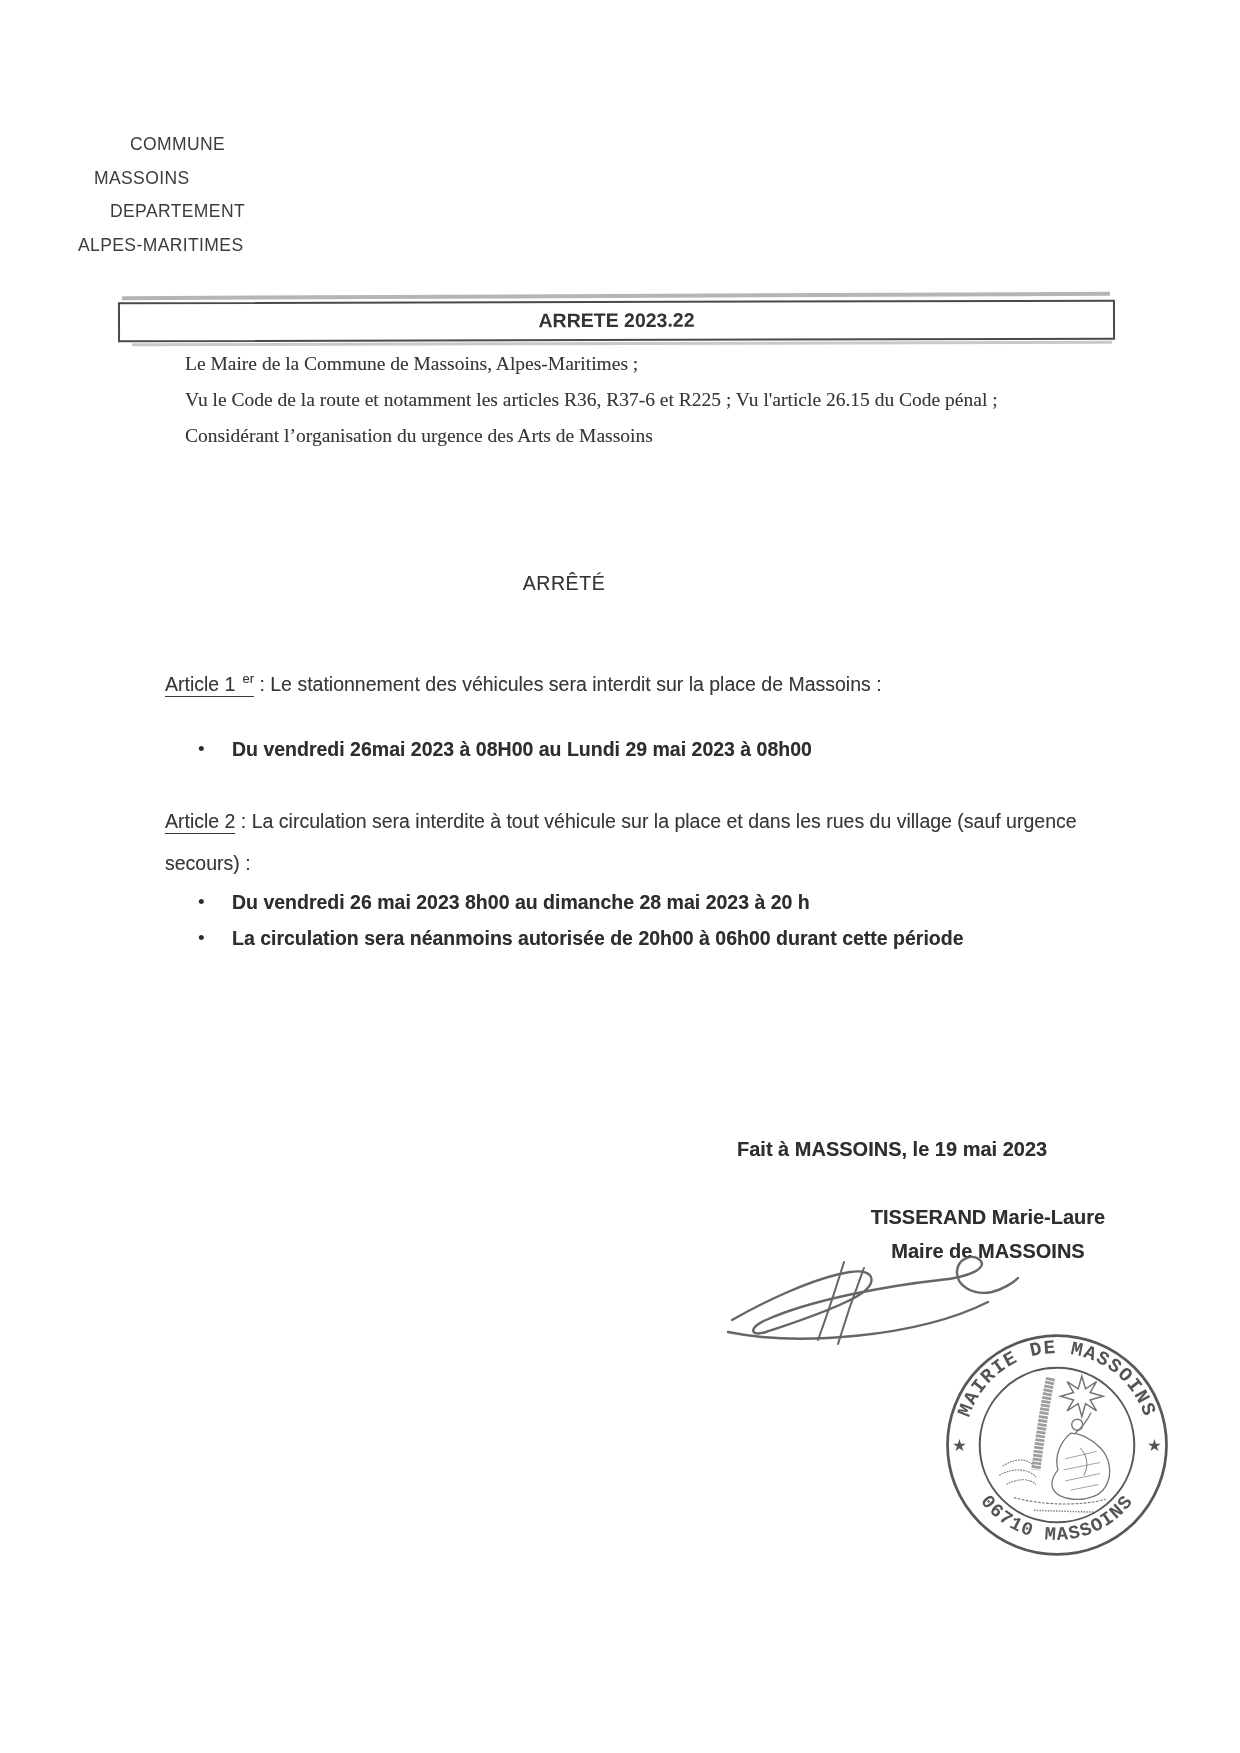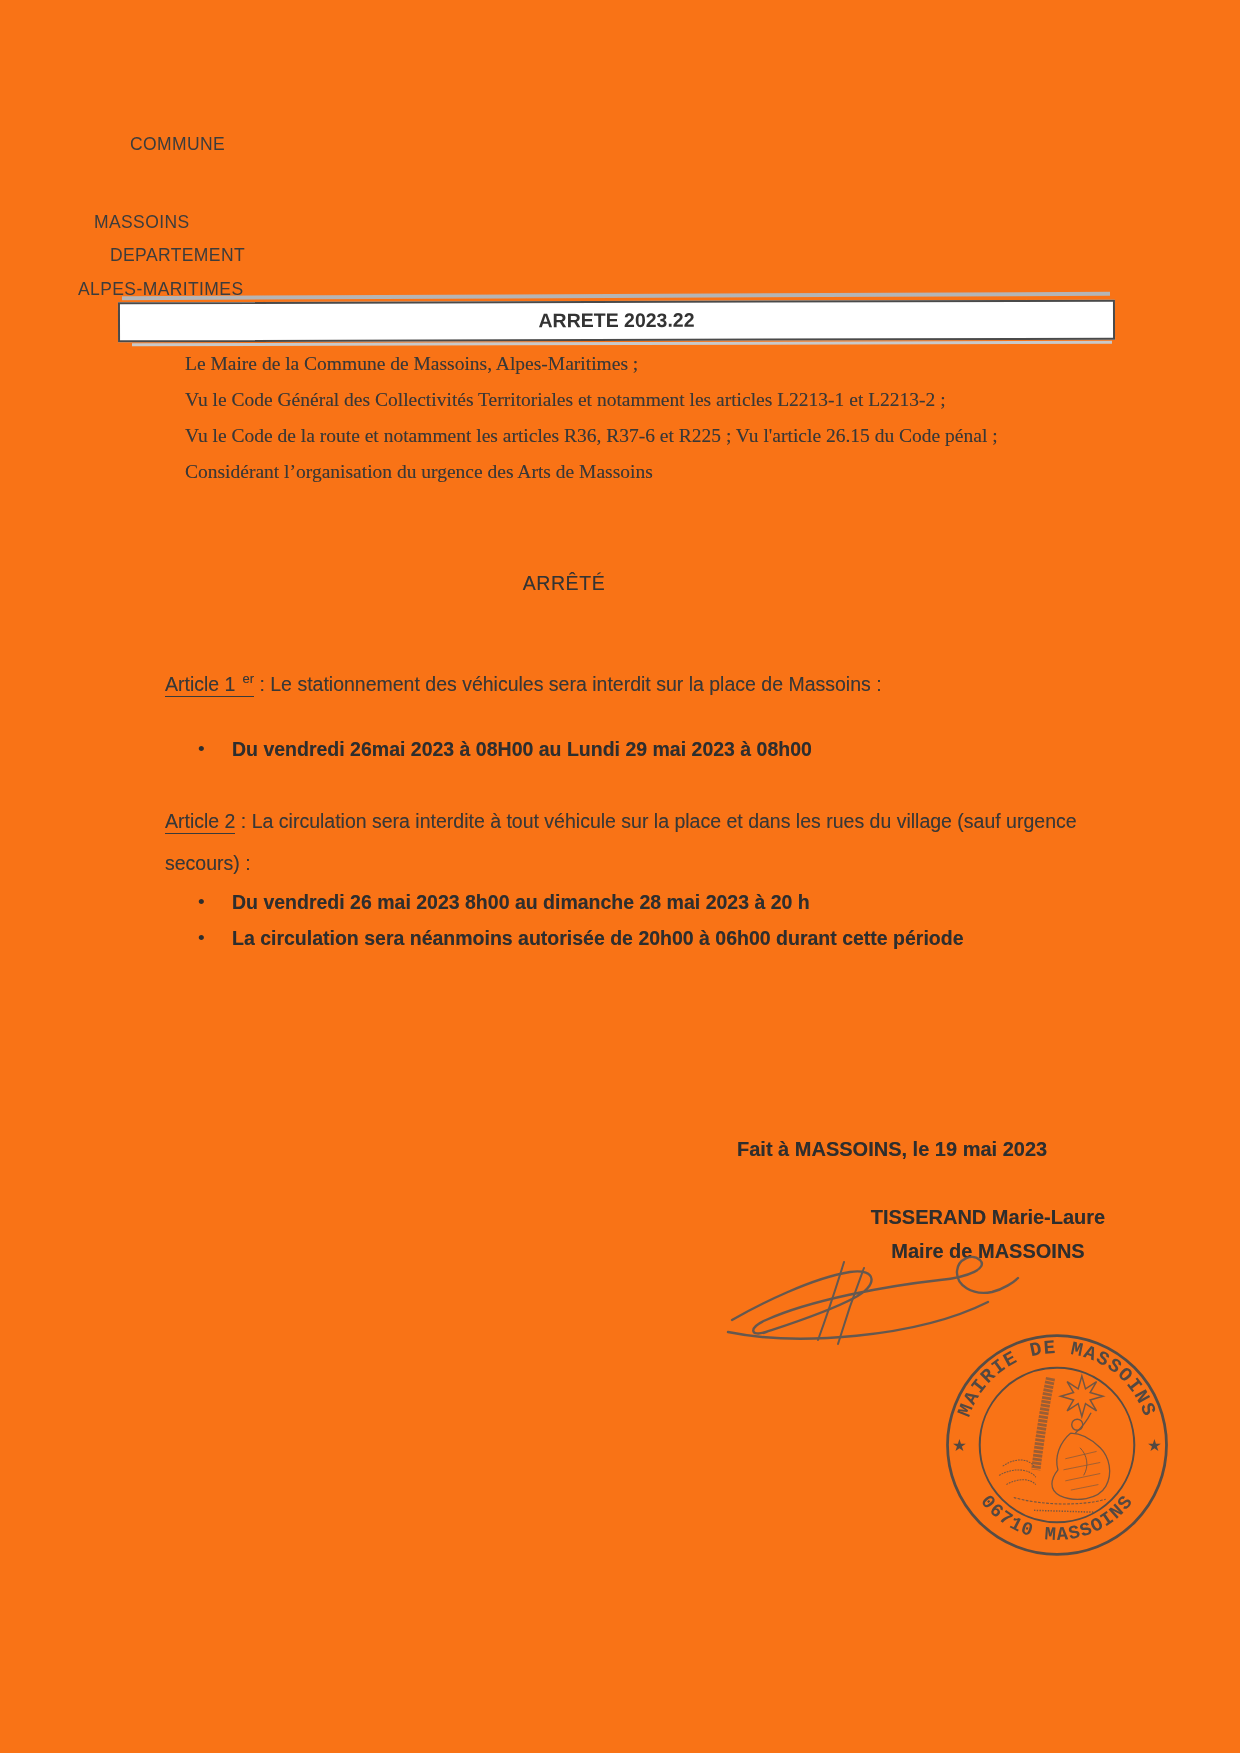--- a/index.html
+++ b/index.html
@@ -1,25 +1,25 @@
 <!DOCTYPE html>
 <html><head>
 <meta charset="utf-8">
 <style>
   html,body{margin:0;padding:0;background:#e8e8e8;}
   .page{
-    position:relative;width:1240px;height:1753px;background:#f97316;
+    position:relative;width:1240px;height:1753px;background:#ffffff;
     font-family:"Liberation Sans",sans-serif;color:#383838;overflow:hidden;
     margin:0 auto;
   }
   .abs{position:absolute;}
   
   .letterhead{left:78px;top:128px;font-size:17.5px;line-height:33.5px;letter-spacing:.4px;color:#3c3c3c;}
   .letterhead .lh-line:nth-child(1){margin-left:52px;}
-  .letterhead .lh-line:nth-child(2){margin-left:16px;margin-top:44px;}
+  .letterhead .lh-line:nth-child(2){margin-left:16px;}
   .letterhead .lh-line:nth-child(3){margin-left:32px;}
   .letterhead .lh-line:nth-child(4){margin-left:0;}
   
   .scanline{position:absolute;background:#b5b5b5;}
   .scanline.sl-top{left:122px;top:294px;width:988px;height:4px;transform:rotate(-0.25deg);}
   .scanline.sl-bot{left:132px;top:342px;width:980px;height:3px;background:#c9c9c9;transform:rotate(-0.15deg);}
   .title-box{
     left:118px;top:301px;width:993px;height:36px;border:2px solid #4a4a4a;
     text-align:center;line-height:35px;font-weight:bold;font-size:19.5px;color:#333;
     transform:rotate(-0.15deg);background:#fff;
@@ -61,21 +61,20 @@
   </div>
 
   <div class="scanline sl-top"></div>
   <div class="abs title-box">
     <span>ARRETE 2023.22</span>
   </div>
   <div class="scanline sl-bot"></div>
 
   <div class="abs preamble">
     <p>Le Maire de la Commune de Massoins, Alpes-Maritimes ;</p>
-    <p>Vu le Code Général des Collectivités Territoriales et notamment les articles L2213-1 et L2213-2 ;</p>
     <p>Vu le Code de la route et notamment les articles R36, R37-6 et R225 ; Vu l'article 26.15 du Code pénal ;</p>
     <p>Considérant l’organisation du urgence des Arts de Massoins</p>
   </div>
 
   <div class="abs heading">ARRÊTÉ</div>
 
   <div class="abs article" style="top:660px"><span class="alabel"><span>Article 1</span><sup>er</sup></span><span> : Le stationnement des véhicules sera interdit sur la place de Massoins :</span></div>
 
   <div class="abs bullets" style="top:731px">
     <div class="bullet-row">

